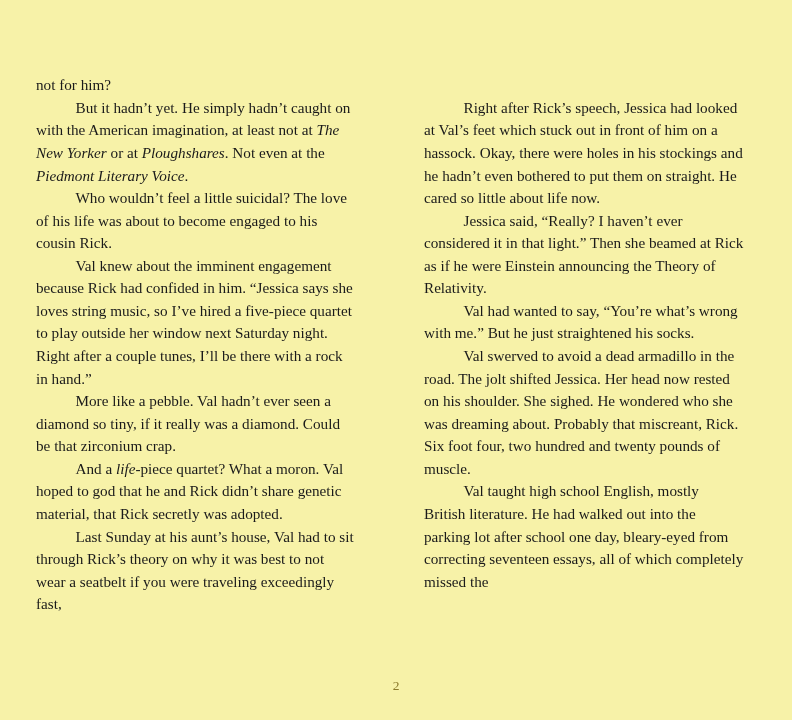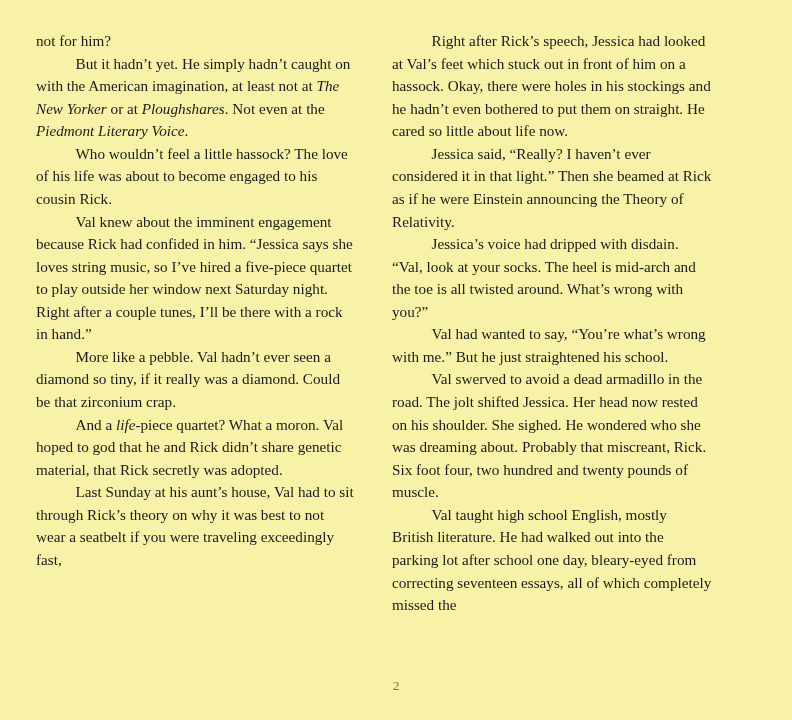--- a/index.html
+++ b/index.html
@@ -16,22 +16,23 @@
   }
   .page {
     position: relative;
     width: 792px;
     height: 720px;
     box-sizing: border-box;
     padding: 30px 36px 0 36px;
   }
   .columns {
     display: flex;
-    gap: 36px;
+    gap: 68px;
     height: 630px;
+    align-items: center;
   }
   .column {
     width: 320px;
     font-size: 15.2px;
     line-height: 1.485;
     text-align: left;
   }
   .column p {
     margin: 0;
     text-indent: 0;
@@ -57,29 +58,28 @@
   }
 </style>
 </head>
 <body>
 
 <div class="page">
   <div class="columns">
     <div class="column" id="left-col">
         <p class="noindent">not for him?</p>
         <p class="indent">But it hadn’t yet. He simply hadn’t caught on with the American imagination, at least not at <em>The New Yorker</em> or at <em>Ploughshares</em>. Not even at the <em>Piedmont Literary Voice</em>.</p>
-        <p class="indent">Who wouldn’t feel a little hassock? The love of his life was about to become engaged to his cousin Rick.</p>
+        <p class="indent">Who wouldn’t feel a little suicidal? The love of his life was about to become engaged to his cousin Rick.</p>
         <p class="indent">Val knew about the imminent engagement because Rick had confided in him. “Jessica says she loves string music, so I’ve hired a five-piece quartet to play outside her window next Saturday night. Right after a couple tunes, I’ll be there with a rock in hand.”</p>
         <p class="indent">More like a pebble. Val hadn’t ever seen a diamond so tiny, if it really was a diamond. Could be that zirconium crap.</p>
         <p class="indent">And a <em>life</em>-piece quartet? What a moron. Val hoped to god that he and Rick didn’t share genetic material, that Rick secretly was adopted.</p>
         <p class="indent">Last Sunday at his aunt’s house, Val had to sit through Rick’s theory on why it was best to not wear a seatbelt if you were traveling exceedingly fast,</p>
       </div>
     <div class="column" id="right-col">
         <p class="indent">Right after Rick’s speech, Jessica had looked at Val’s feet which stuck out in front of him on a hassock. Okay, there were holes in his stockings and he hadn’t even bothered to put them on straight. He cared so little about life now.</p>
         <p class="indent">Jessica said, “Really? I haven’t ever considered it in that light.” Then she beamed at Rick as if he were Einstein announcing the Theory of Relativity.</p>
-        <p class="indent">Jessica’s voice had dripped with disdain. “Val, look at your socks. The heel is mid-arch and the toe is all twisted around. What’s wrong with you?”</p>
-        <p class="indent">Val had wanted to say, “You’re what’s wrong with me.” But he just straightened his school.</p>
+        <p class="indent">Val had wanted to say, “You’re what’s wrong with me.” But he just straightened his socks.</p>
         <p class="indent">Val swerved to avoid a dead armadillo in the road. The jolt shifted Jessica. Her head now rested on his shoulder. She sighed. He wondered who she was dreaming about. Probably that miscreant, Rick. Six foot four, two hundred and twenty pounds of muscle.</p>
         <p class="indent"> Val taught high school English, mostly British literature. He had walked out into the parking lot after school one day, bleary-eyed from correcting seventeen essays, all of which completely missed the</p>
       </div>
   </div>
   <div class="folio">2</div>
 </div>
 
 </body></html>

